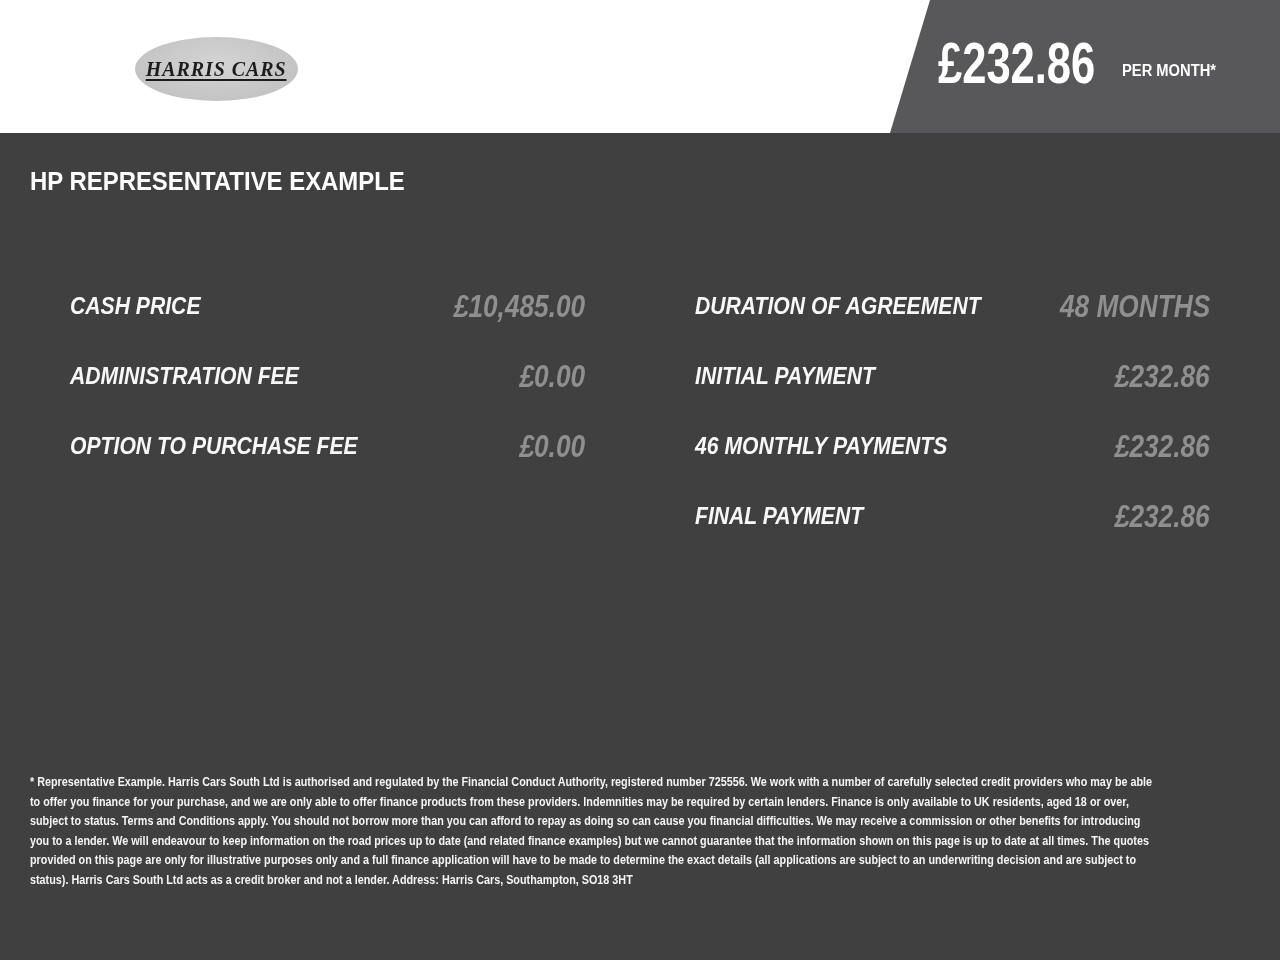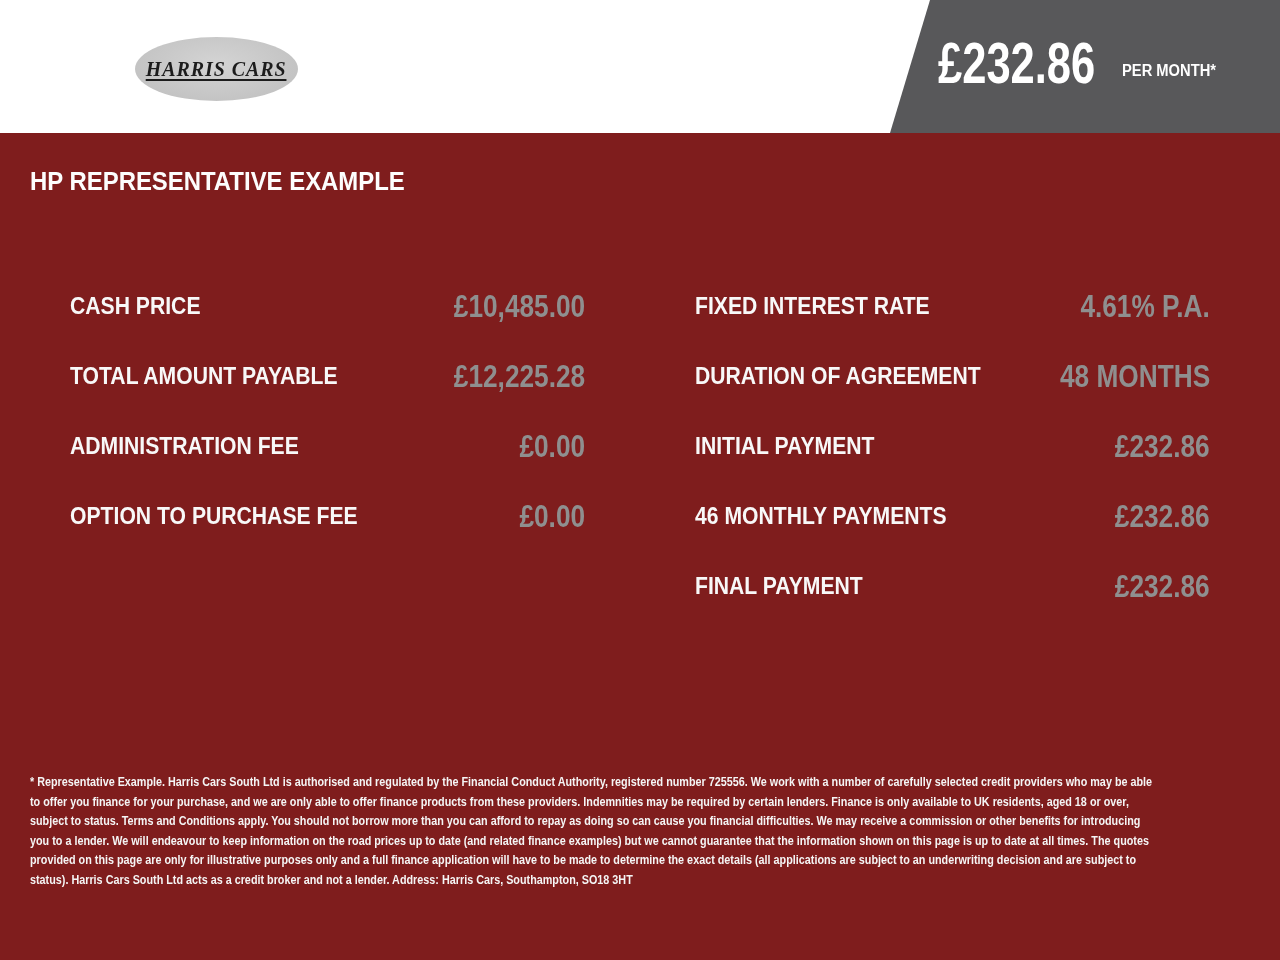--- a/index.html
+++ b/index.html
@@ -1,19 +1,19 @@
 <!DOCTYPE html>
 <html><head>
 <meta charset="utf-8">
 <style>
   * { margin: 0; padding: 0; box-sizing: border-box; }
   html, body { width: 1280px; height: 960px; background: #000; overflow: hidden; }
   body { font-family: "Liberation Sans", sans-serif; }
 
-  .page { position: relative; width: 1280px; height: 960px; background: #7f1d1d; }
+  .page { position: relative; width: 1280px; height: 960px; background: #404040; }
 
   
   .header { position: absolute; top: 0; left: 0; width: 1280px; height: 133px; background: #ffffff; }
 
   .logo-oval {
     position: absolute; left: 135px; top: 37px; width: 163px; height: 64px;
     border-radius: 50%;
     background: radial-gradient(ellipse at 50% 42%, #d4d4d4 0%, #c6c6c6 60%, #bdbdbd 100%);
     display: flex; align-items: center; justify-content: center;
   }
@@ -52,21 +52,21 @@
     position: absolute; left: 30px; top: 168px;
     font-size: 26px; font-weight: bold; color: #fdfdfd;
     line-height: 1; white-space: nowrap;
     transform: scaleX(0.92); transform-origin: 0 50%;
   }
 
   .finance {
     position: absolute; top: 271px; left: 70px; right: 70px;
     display: flex; gap: 110px;
   }
-  .finance .col { flex: 1 1 0; }
+  .finance .col { flex: 1 1 0; font-style: italic; }
   .finance .row {
     height: 70px;
     display: flex; align-items: center; justify-content: space-between;
   }
   .finance .lbl {
     font-size: 23px; font-weight: bold; color: #f8f8f8;
     white-space: nowrap; line-height: 1;
     transform: scaleX(0.92); transform-origin: 0 50%;
   }
   .finance .val {
@@ -102,37 +102,29 @@
 
   <div class="section-title">HP REPRESENTATIVE EXAMPLE</div>
 
   <div class="finance">
     <div class="col">
       <div class="row">
         <span class="lbl">CASH PRICE</span>
         <span class="val">£10,485.00</span>
       </div>
       <div class="row">
-        <span class="lbl">TOTAL AMOUNT PAYABLE</span>
-        <span class="val">£12,225.28</span>
-      </div>
-      <div class="row">
         <span class="lbl">ADMINISTRATION FEE</span>
         <span class="val">£0.00</span>
       </div>
       <div class="row">
         <span class="lbl">OPTION TO PURCHASE FEE</span>
         <span class="val">£0.00</span>
       </div>
     </div>
     <div class="col">
-      <div class="row">
-        <span class="lbl">FIXED INTEREST RATE</span>
-        <span class="val">4.61% P.A.</span>
-      </div>
       <div class="row">
         <span class="lbl">DURATION OF AGREEMENT</span>
         <span class="val">48 MONTHS</span>
       </div>
       <div class="row">
         <span class="lbl">INITIAL PAYMENT</span>
         <span class="val">£232.86</span>
       </div>
       <div class="row">
         <span class="lbl">46 MONTHLY PAYMENTS</span>

